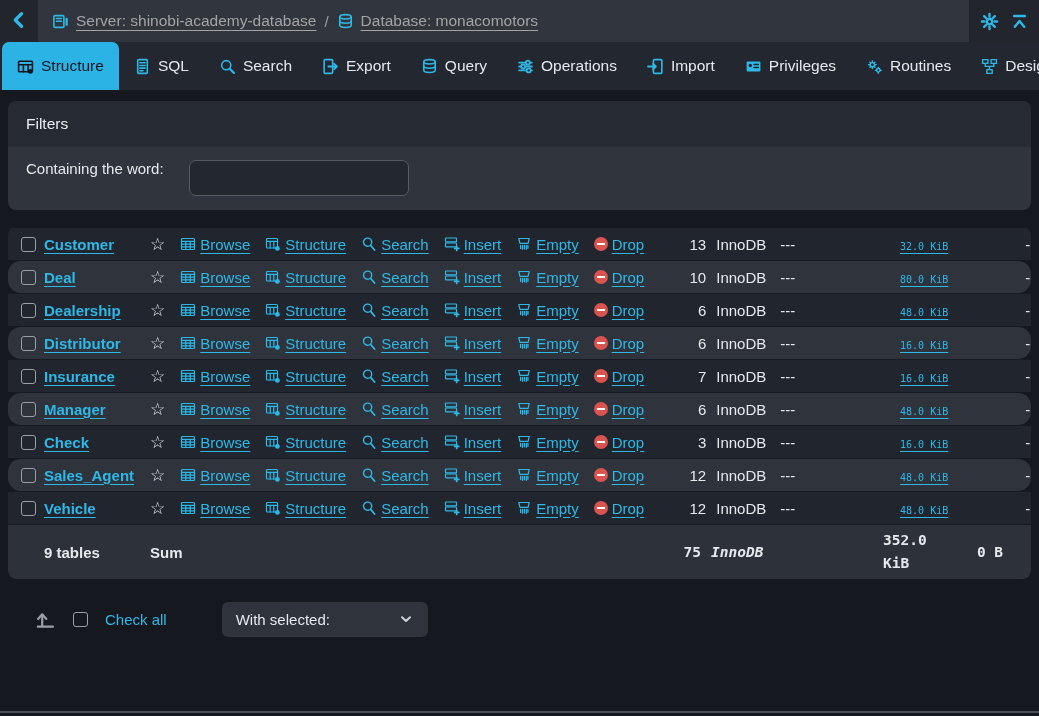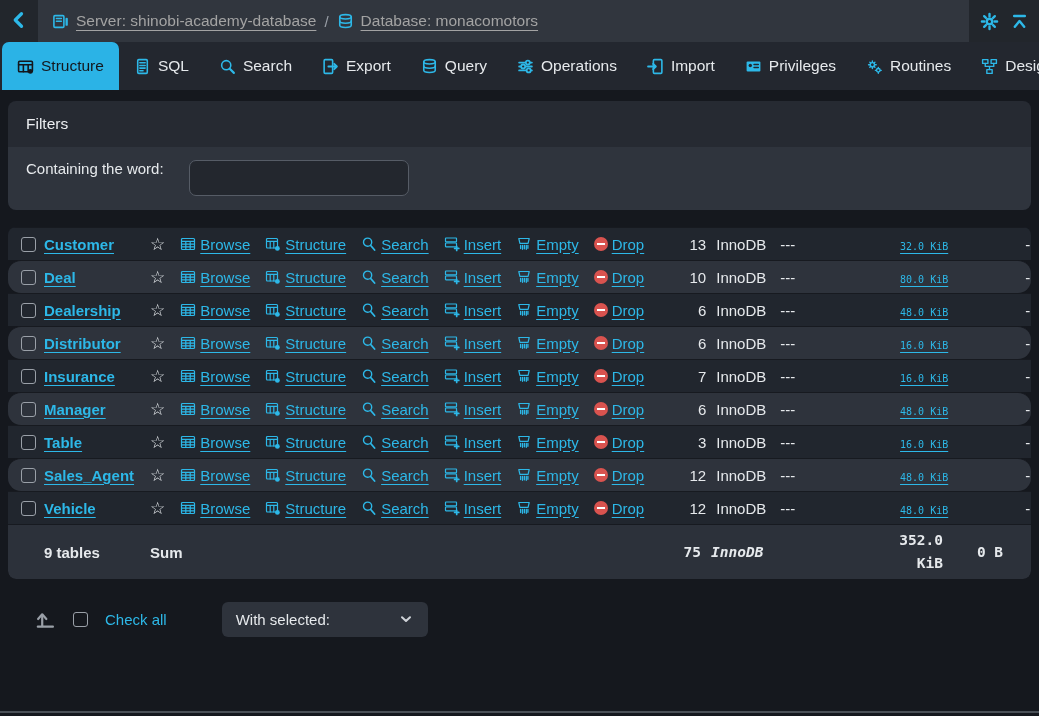--- a/index.html
+++ b/index.html
@@ -67,21 +67,21 @@
   .cell-coll { color:#e6e9ec; }
   .cell-size { text-align:right; padding-right:6px; }
   .size-link { font-family:"DejaVu Sans Mono", monospace; font-size:10px; color:#2db8e8; text-decoration:underline; text-underline-offset:3px; }
   .cell-over { text-align:right; padding-right:6px; color:#e6e9ec; }
 
   .tfoot { background:#2c313a; min-height:53px; border-radius:0 0 8px 8px; border-top:1px solid #171a20; font-weight:bold; }
   .tf-count { grid-column:2; }
   .tf-sum {}
   .tf-rows { text-align:right; padding-right:10px; font-family:"DejaVu Sans Mono", monospace; font-size:14.5px; }
   .tf-type { font-style:italic; font-family:"DejaVu Sans Mono", monospace; font-size:14.5px; }
-  .tf-size { text-align:right; padding:4px 6px 4px 26px; font-family:"DejaVu Sans Mono", monospace; font-size:14.5px; line-height:1.6; }
+  .tf-size { text-align:left; padding:4px 6px 4px 26px; font-family:"DejaVu Sans Mono", monospace; font-size:14.5px; line-height:1.6; }
   .tf-over { text-align:center; padding-right:0; font-family:"DejaVu Sans Mono", monospace; font-size:14.5px; }
 
   
   .controls { display:flex; align-items:center; margin:22px 0 0 25px; height:36px; }
   .sel-arrow-ico { color:#9aa0a8; display:flex; margin-right:18px; }
   .checkall-wrap { display:flex; align-items:center; gap:12px; }
   .checkall-label { color:#2db8e8; margin-left:5px; cursor:pointer; }
   .with-selected { margin-left:55px; width:206px; height:35px; background:#2e333c; border-radius:6px; display:flex; align-items:center; justify-content:space-between; padding:0 14px; color:#e6e9ec; cursor:pointer; }
   .with-selected .chev { color:#cfd3d8; display:flex; }
 
@@ -671,21 +671,21 @@
     <div class="cell-coll">---</div>
     <div class="cell-size"><a class="size-link">48.0 KiB</a></div>
     <div class="cell-over">-</div>
   </div>
 
   <div class="tgrid trow">
     <div class="cell-check">
       <input type="checkbox" class="cb" style="">
     </div>
     <div>
-      <a class="tname">Table</a>
+      <a class="tname">Check</a>
     </div>
     <div class="cell-action">
       <span class="star">☆</span>
       <a class="act">
         <span class="aicon">
                 <svg width="16" height="16" viewBox="0 0 16 16" fill="none" stroke="currentColor" stroke-width="1.2" stroke-linecap="round" stroke-linejoin="round">
                   <rect x="1.5" y="2.5" width="13" height="11" rx="1"></rect>
                   <path d="M1.5 5.4h13M1.5 8.1h13M1.5 10.8h13M5.8 5.4v8.1M10.2 5.4v8.1"></path>
                 </svg>
               </span>

